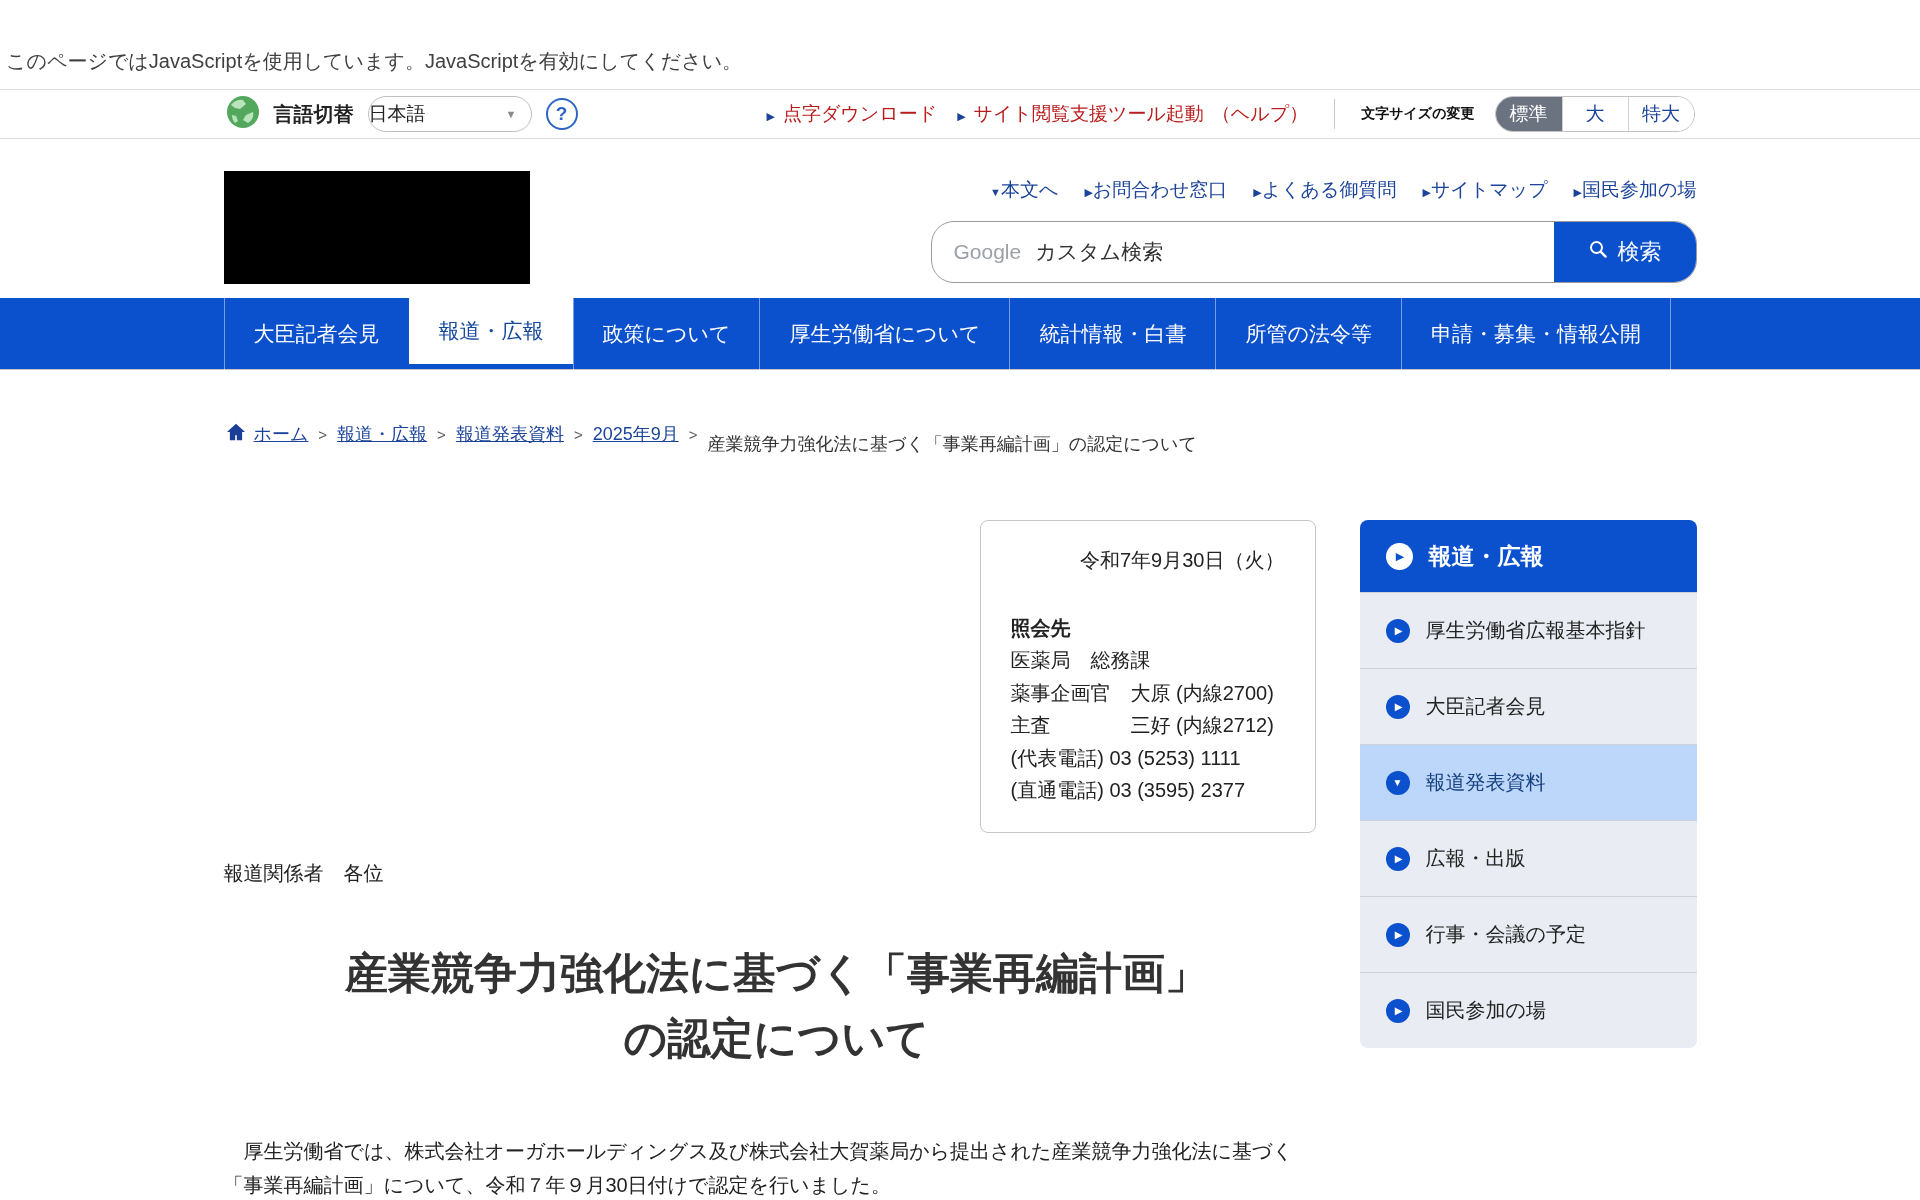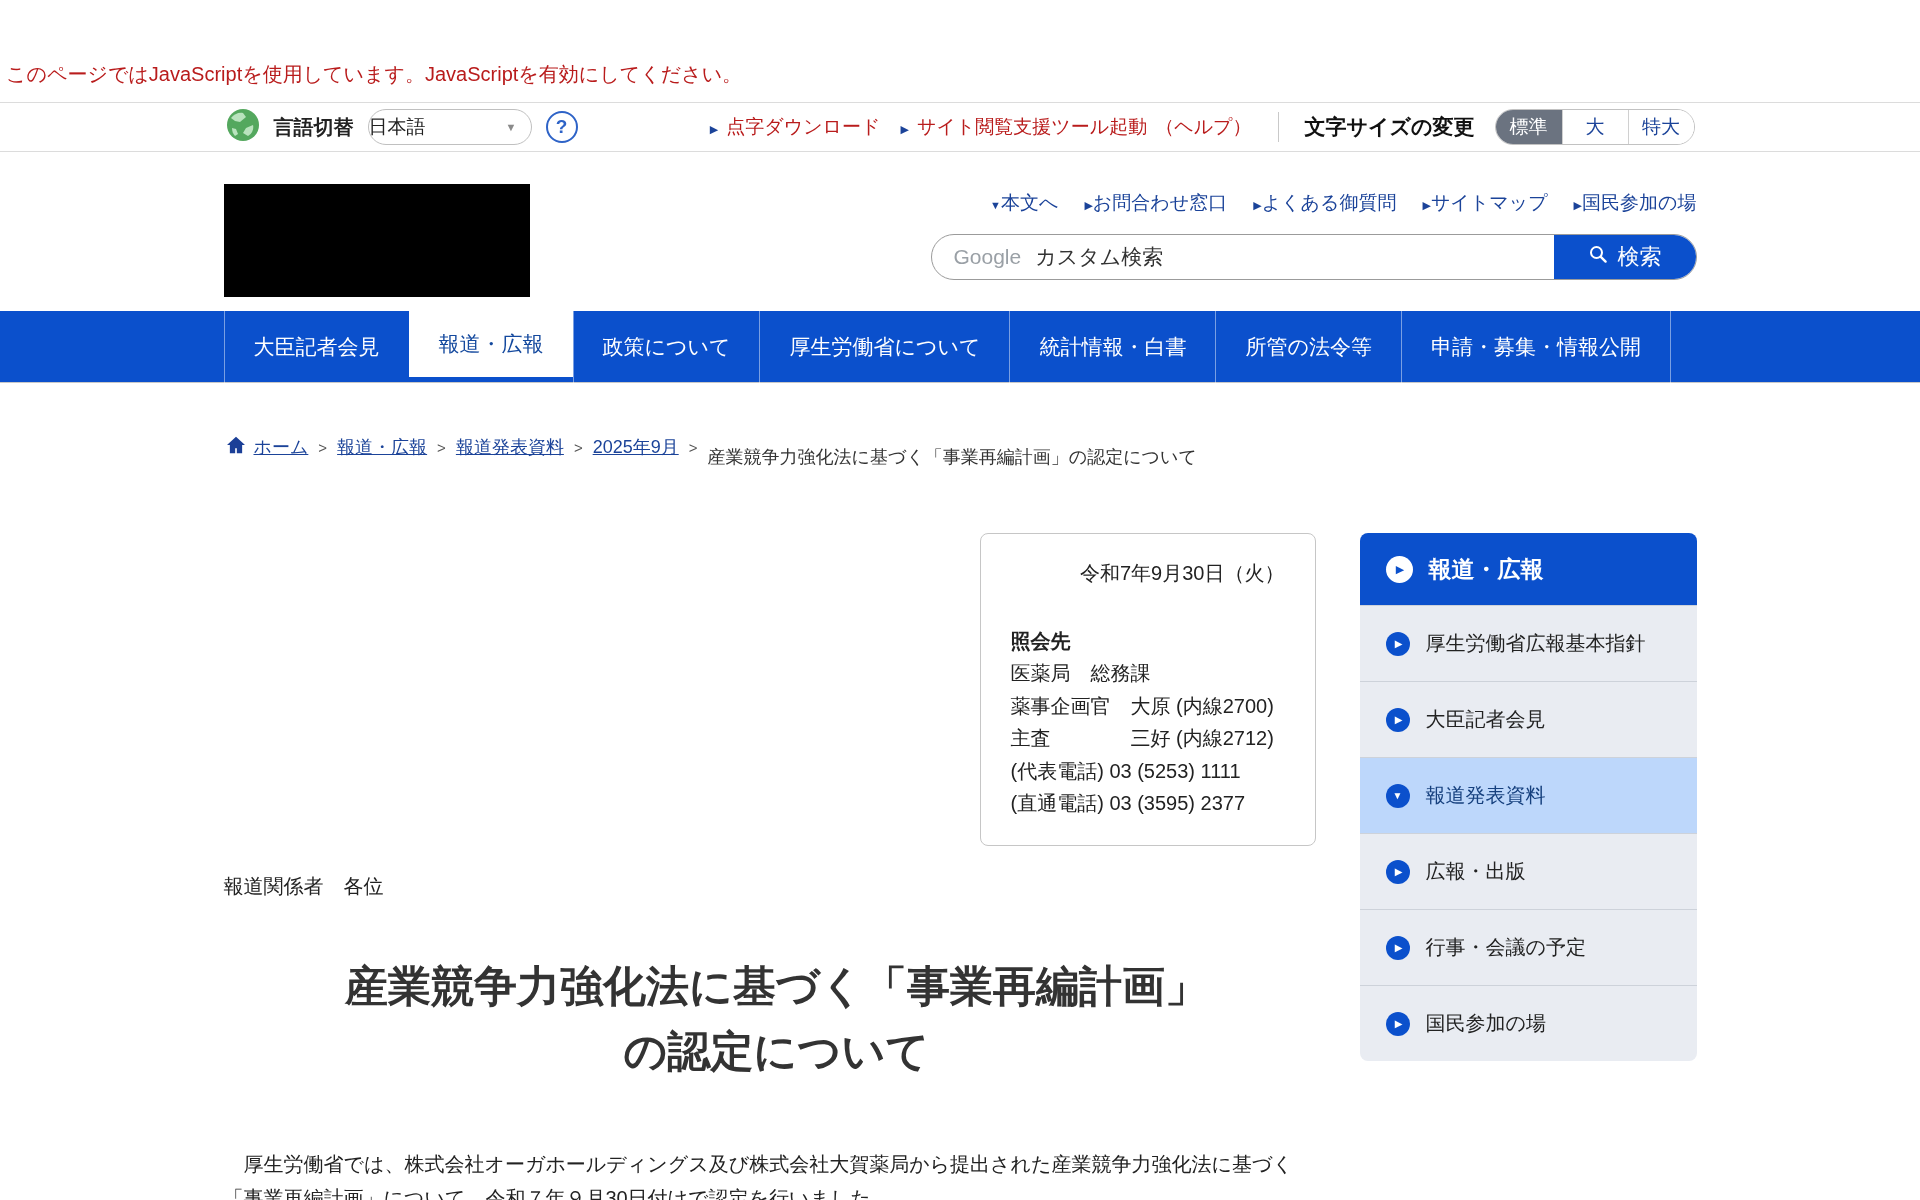--- a/index.html
+++ b/index.html
@@ -4,52 +4,52 @@
 <style>
   * { box-sizing: border-box; margin: 0; padding: 0; }
   html,body { width:1920px; height:1200px; overflow:hidden; }
   body {
     font-family:"Liberation Sans","DejaVu Sans",sans-serif;
     background:#fff; color:#333;
   }
   .inner { width:1473px; margin:0 auto; }
 
   
-  .js-notice { font-size:20px; color:#b91c1c; padding:48px 6px 14px; border-bottom:1px solid #dcdcdc;margin-top:13px; }
+  .js-notice { font-size:20px; color:#404040; padding:48px 6px 14px; border-bottom:1px solid #dcdcdc; }
 
   
   .utilbar { border-bottom:1px solid #dcdcdc; }
   .utilbar-inner { height:48px; display:flex; align-items:center; justify-content:space-between; padding:0 2px; }
   .lang { display:flex; align-items:center; gap:14px; }
   .lang-label { font-weight:bold; font-size:20px; color:#222; }
   .lang-select { width:164px; height:36px; border:1px solid #c0c0c0; border-radius:18px;
     display:flex; align-items:center; font-size:19px; color:#222;
     position:relative; background:#fff; cursor:pointer; }
   .lang-caret { position:absolute; right:14px; color:#8a8a8a; font-size:11px; }
   .help-btn { width:32px; height:32px; border:2px solid #2e63c7; border-radius:50%; color:#2e63c7;
     font-weight:bold; font-size:19px; display:flex; align-items:center; justify-content:center; cursor:pointer; }
   .util-right { display:flex; align-items:center; gap:20px; font-size:19px; }
   .util-link { color:#b91c1c; display:flex; align-items:center; gap:8px; cursor:pointer; }
   .tri-r::before { content:"▶"; font-size:11px; color:#1b4399; }
   .tri-d::before { content:"▼"; font-size:11px; color:#1b4399; }
   .vdiv { width:1px; height:30px; background:#c9c9c9; margin:0 6px; }
-  .fontsize-label { font-weight:bold; color:#111; font-size:21px; }
+  .fontsize-label { font-weight:bold; color:#111; font-size:14px; }
   .size-switch { display:flex; border:1px solid #c2c2c2; border-radius:18px; overflow:hidden; height:36px; background:#fff; }
   .size-opt { width:66px; display:flex; align-items:center; justify-content:center; font-size:19px;
     color:#1b4399; background:#fff; border-left:1px solid #d0d0d0; cursor:pointer; }
   .size-opt:first-child { border-left:none; }
   .size-opt.active { background:#6b7380; color:#fff; }
 
   
   .header-inner { display:flex; justify-content:space-between; padding:32px 0 14px; }
   .logo-redacted { width:306px; height:113px; background:#000; }
   .header-right { display:flex; flex-direction:column; align-items:flex-end; gap:18px; margin-top:6px; }
   .header-links { display:flex; gap:26px; align-items:center; font-size:19px; }
   .header-link { color:#1b4399; display:flex; align-items:center; cursor:pointer; }
-  .searchbar { width:766px; height:46px; border:1px solid #9b9b9b; border-radius:23px;
+  .searchbar { width:766px; height:62px; border:1px solid #9b9b9b; border-radius:23px;
     display:flex; align-items:center; overflow:hidden; background:#fff; }
   .search-field { flex:1; display:flex; align-items:center; gap:14px; padding-left:22px; font-size:21px; cursor:text; }
   .search-brand { color:#9aa0a6; }
   .search-placeholder { color:#333; }
   .search-btn { width:142px; height:100%; background:#0b50cc; color:#fff; display:flex;
     align-items:center; justify-content:center; gap:10px; font-size:22px; cursor:pointer; }
 
   
   .nav { background:#0b50cc; height:72px; border-bottom:1px solid #c8c8c8; }
   .nav-inner { display:flex; align-items:stretch; height:72px; }

